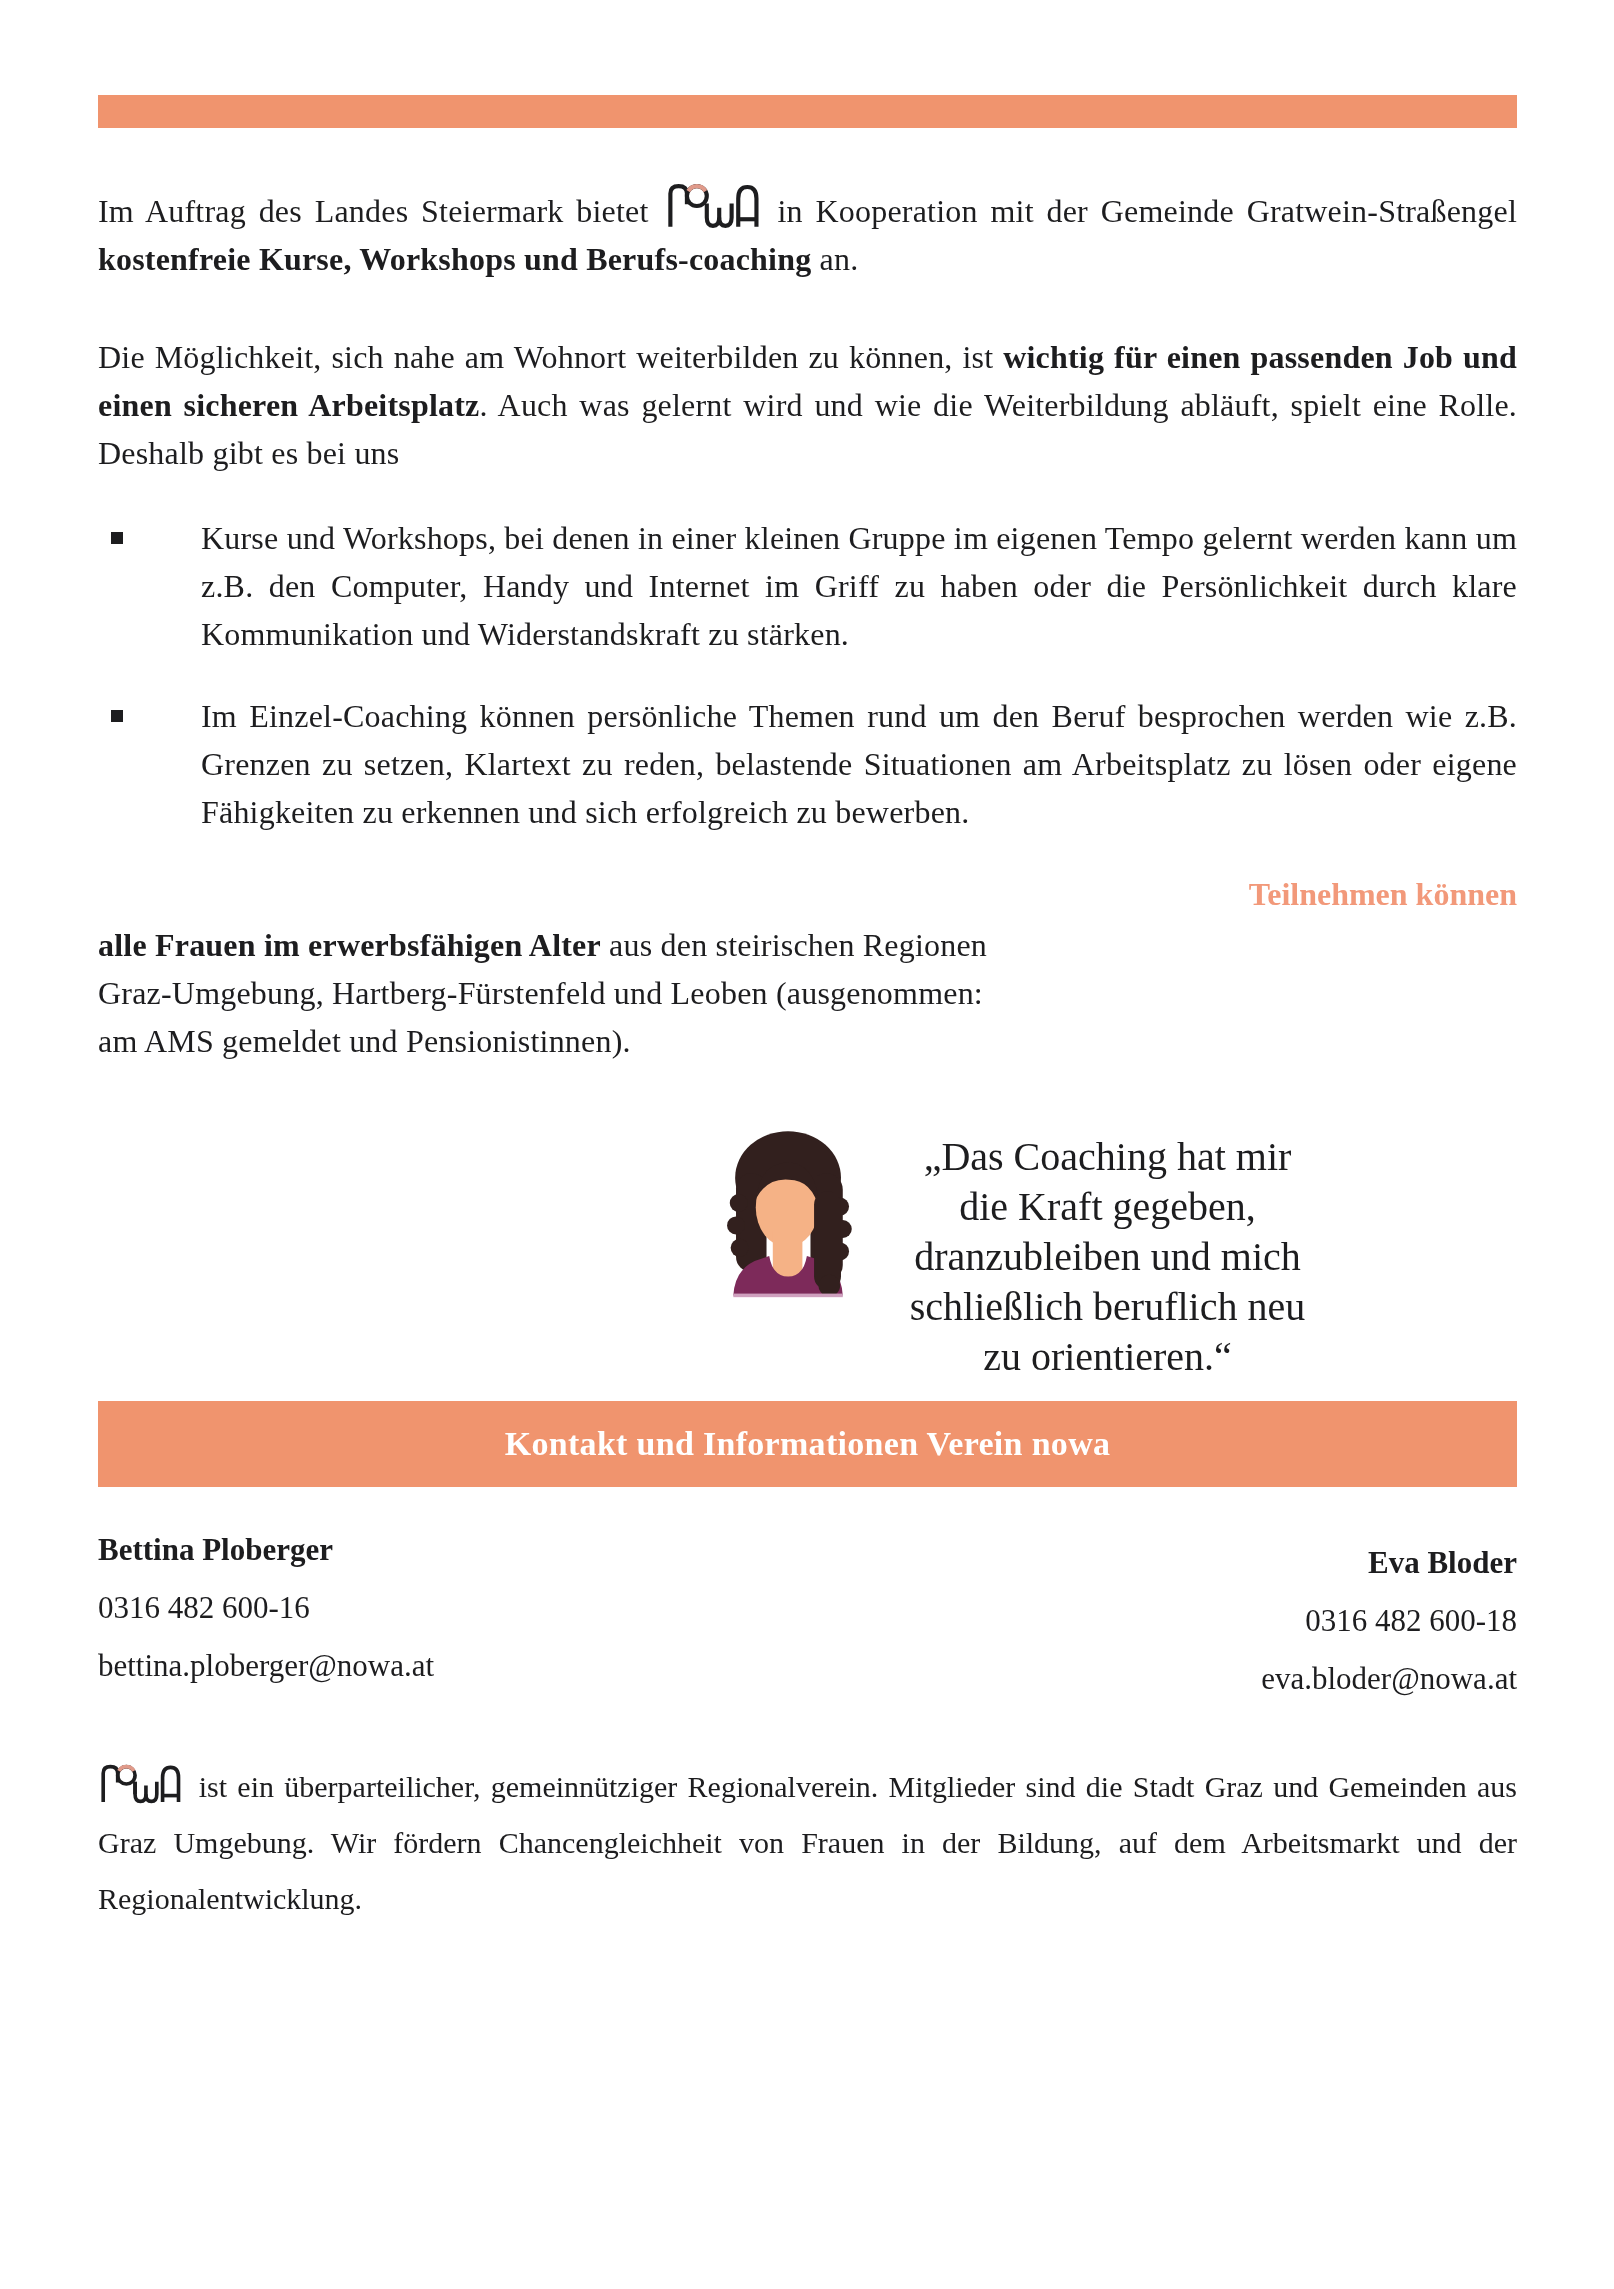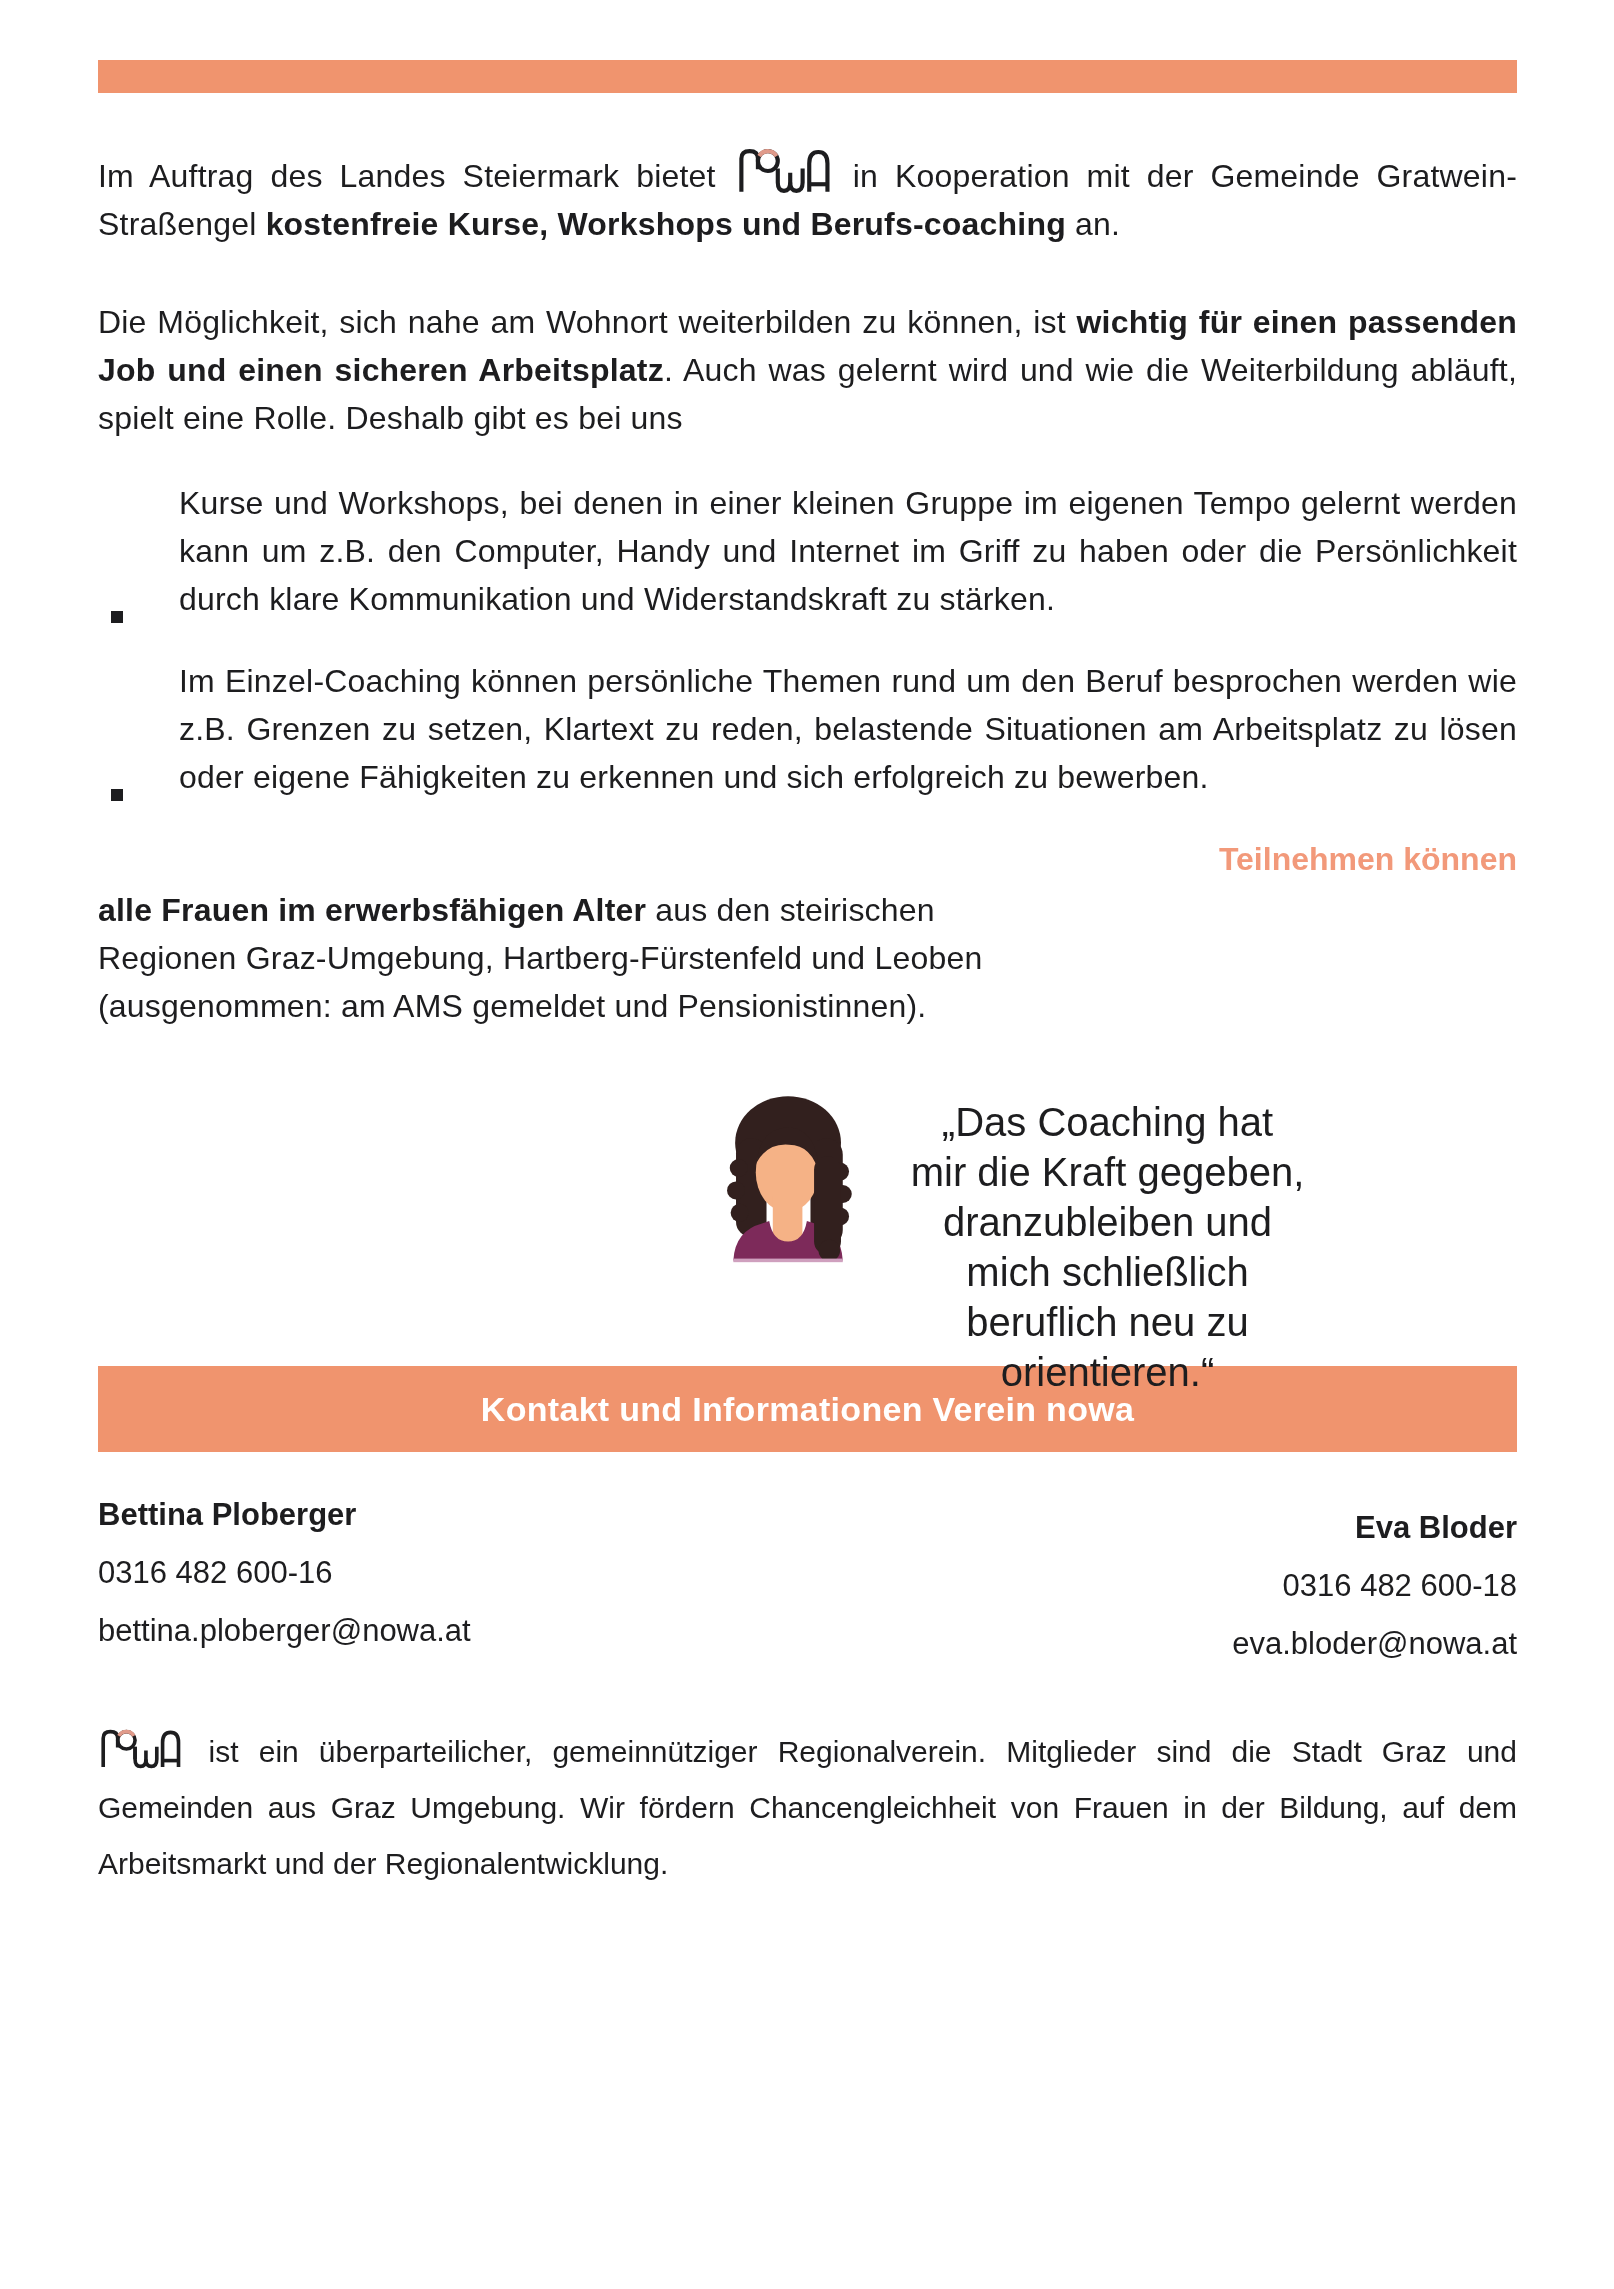--- a/index.html
+++ b/index.html
@@ -1,45 +1,45 @@
 <!DOCTYPE html>
 <html lang="de" style="font-size:14.8px"><head>
 <meta charset="utf-8">
 <style>
   html,body{margin:0;padding:0;background:#ffffff;}
   .page{
     position:relative;
     width:1614px;
     height:2165px;
     background:#ffffff;
-    font-family:Liberation Sans, sans-serif;
+    font-family:Liberation Serif, serif;
     color:#1d1d1f;
     box-sizing:border-box;
-    padding-top:60px;
+    padding-top:95px;
     overflow:hidden;
   }
   .content{margin:0 98px;width:1419px;box-sizing:border-box;}
   .top-bar{
     height:33px;
     background:#f0946e;
     margin-bottom:54px;
   }
   p{margin:0;}
   .body-text{
     font-size:32px;
     line-height:48px;
     letter-spacing:0.2px;
   }
   .justify{text-align:justify;}
   .mb-p1{margin-bottom:50px;}
   .mb-p2{margin-bottom:37px;}
   .mb-p3{margin-bottom:66px;}
   strong,b,.bold{font-weight:700;}
   .logo-inline{vertical-align:-8.3px;margin:0 3.7px;}
-  .bullet-row{display:flex;align-items:flex-end;margin-bottom:34px;}
+  .bullet-row{display:flex;align-items:flex-start;margin-bottom:34px;gap:22px;}
   .bullet-marker{
     flex:none;width:12px;height:12px;background:#1d1d1f;
     margin:18.5px 0 0 13px;
   }
   .bullet-text{flex:1;margin-left:56px;}
   .section-heading{
     font-size:32px;line-height:48px;font-weight:700;
     color:#f2997a;margin-bottom:3.7px;text-align:right;
   }
   .participate-text{max-width:914px;margin-bottom:59px;}

